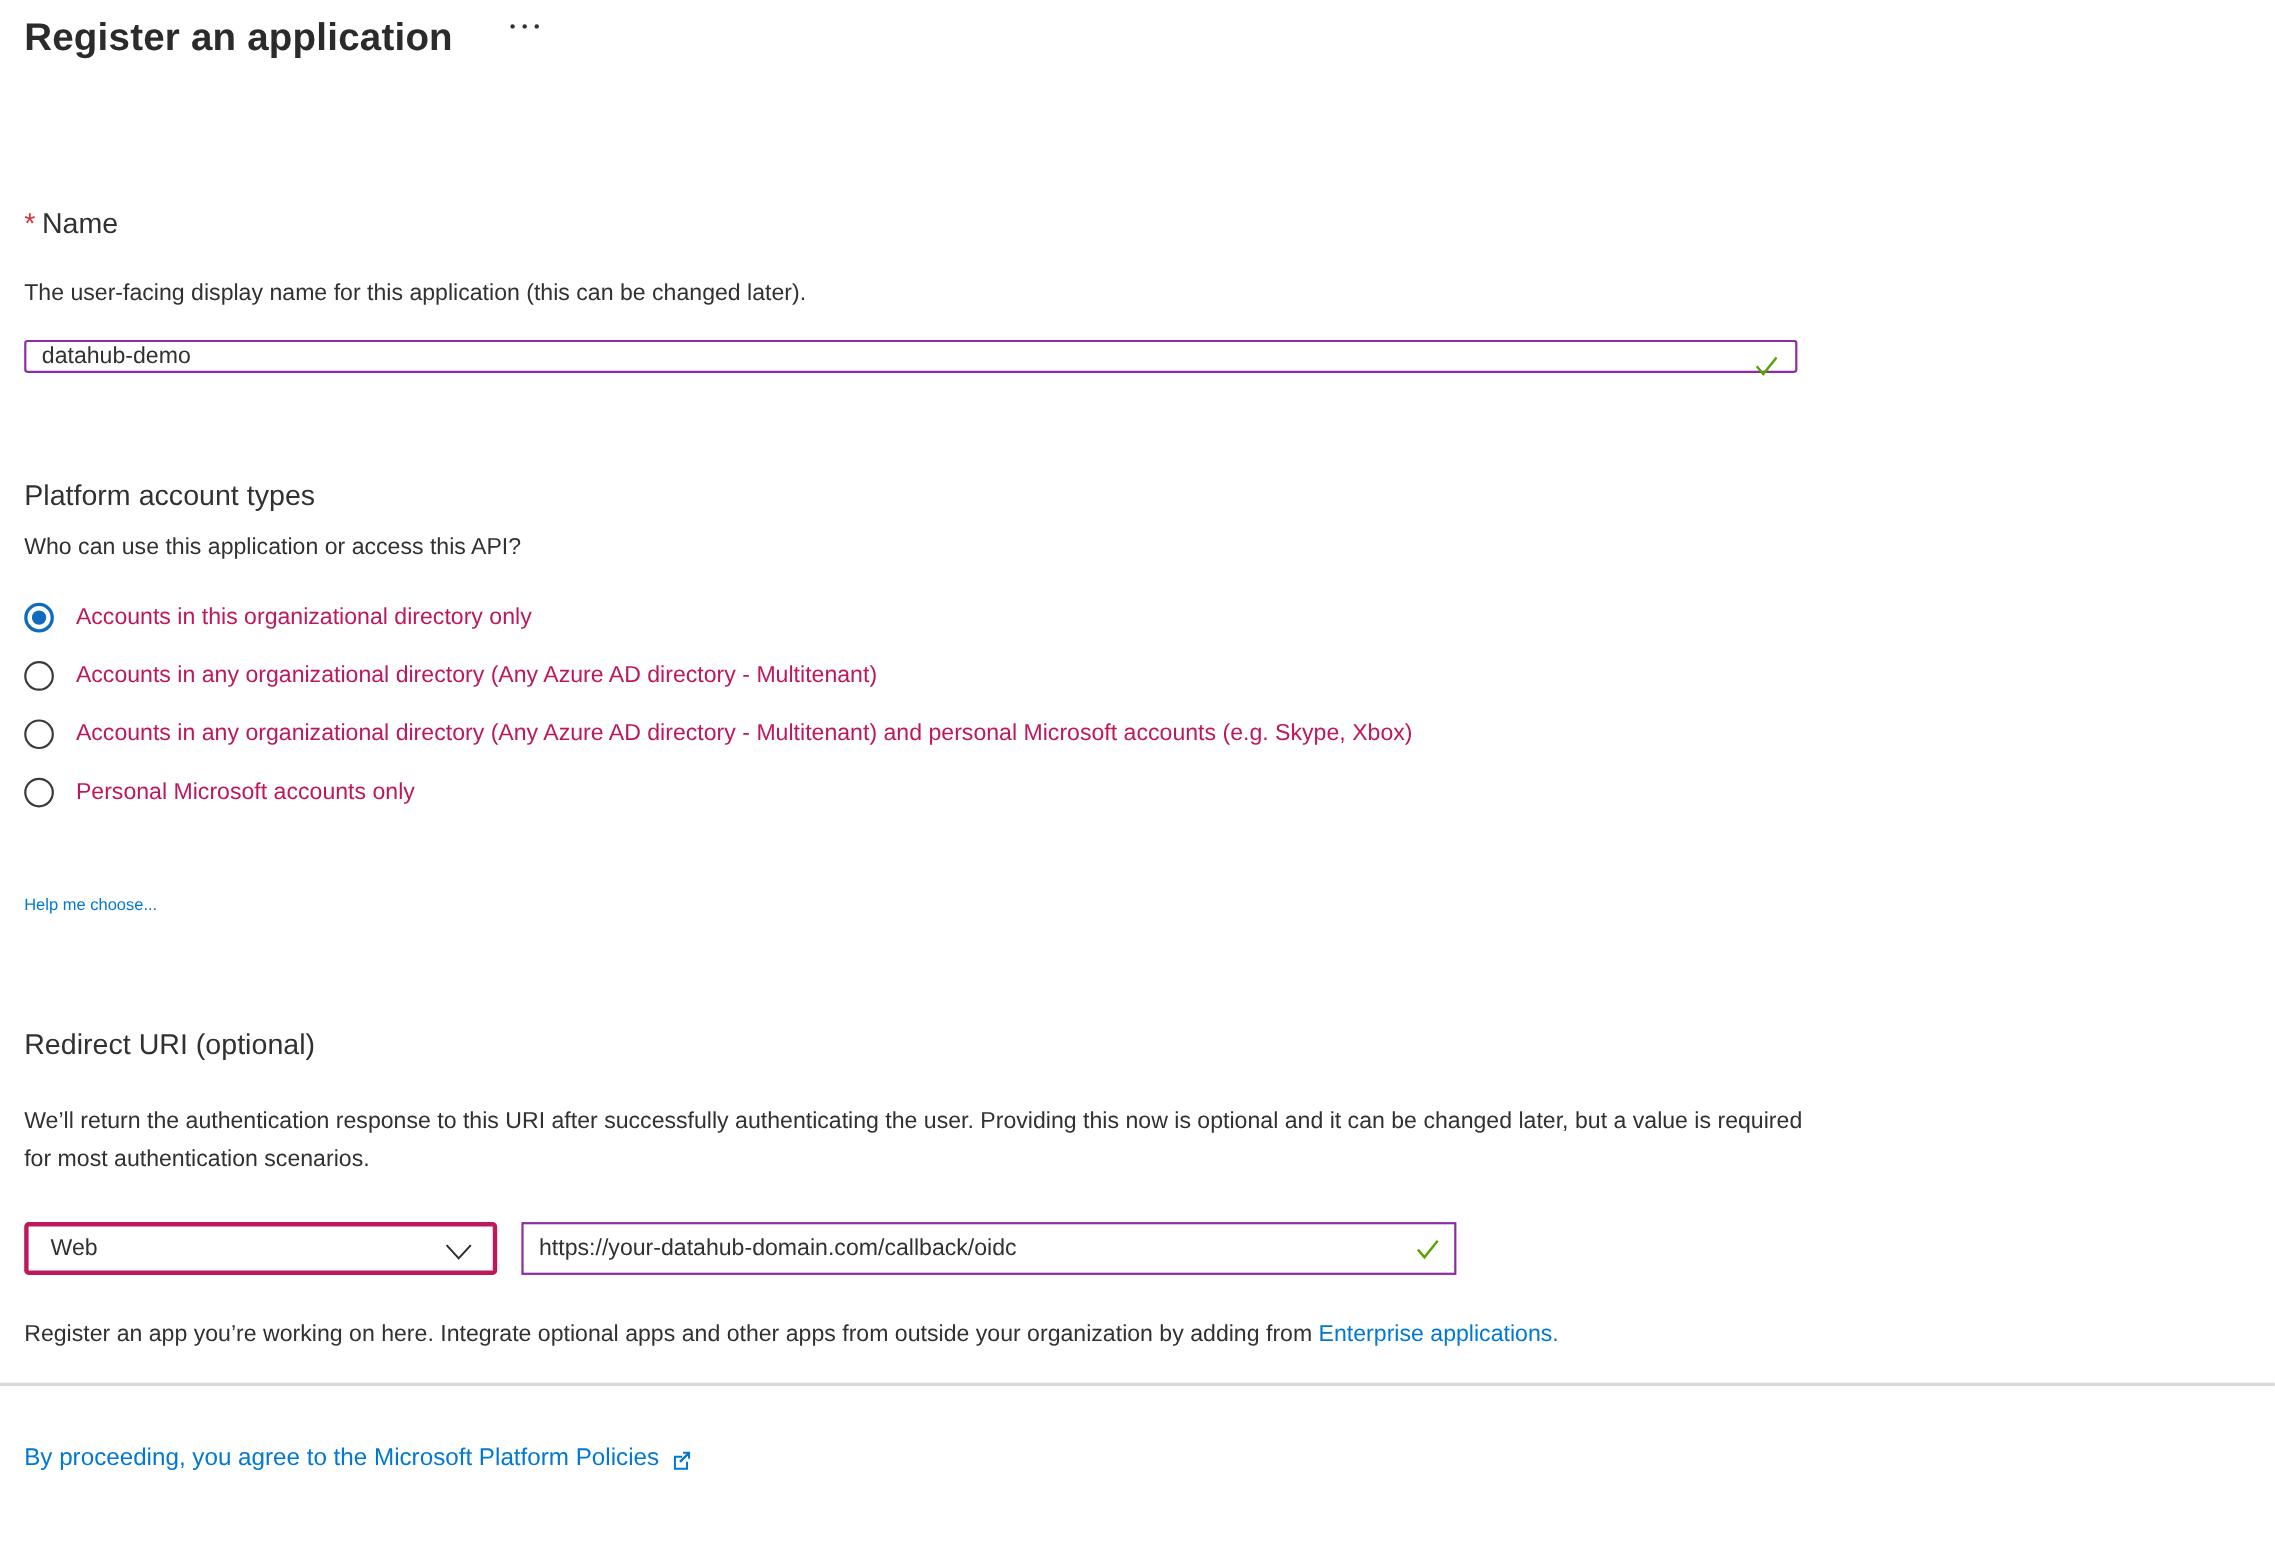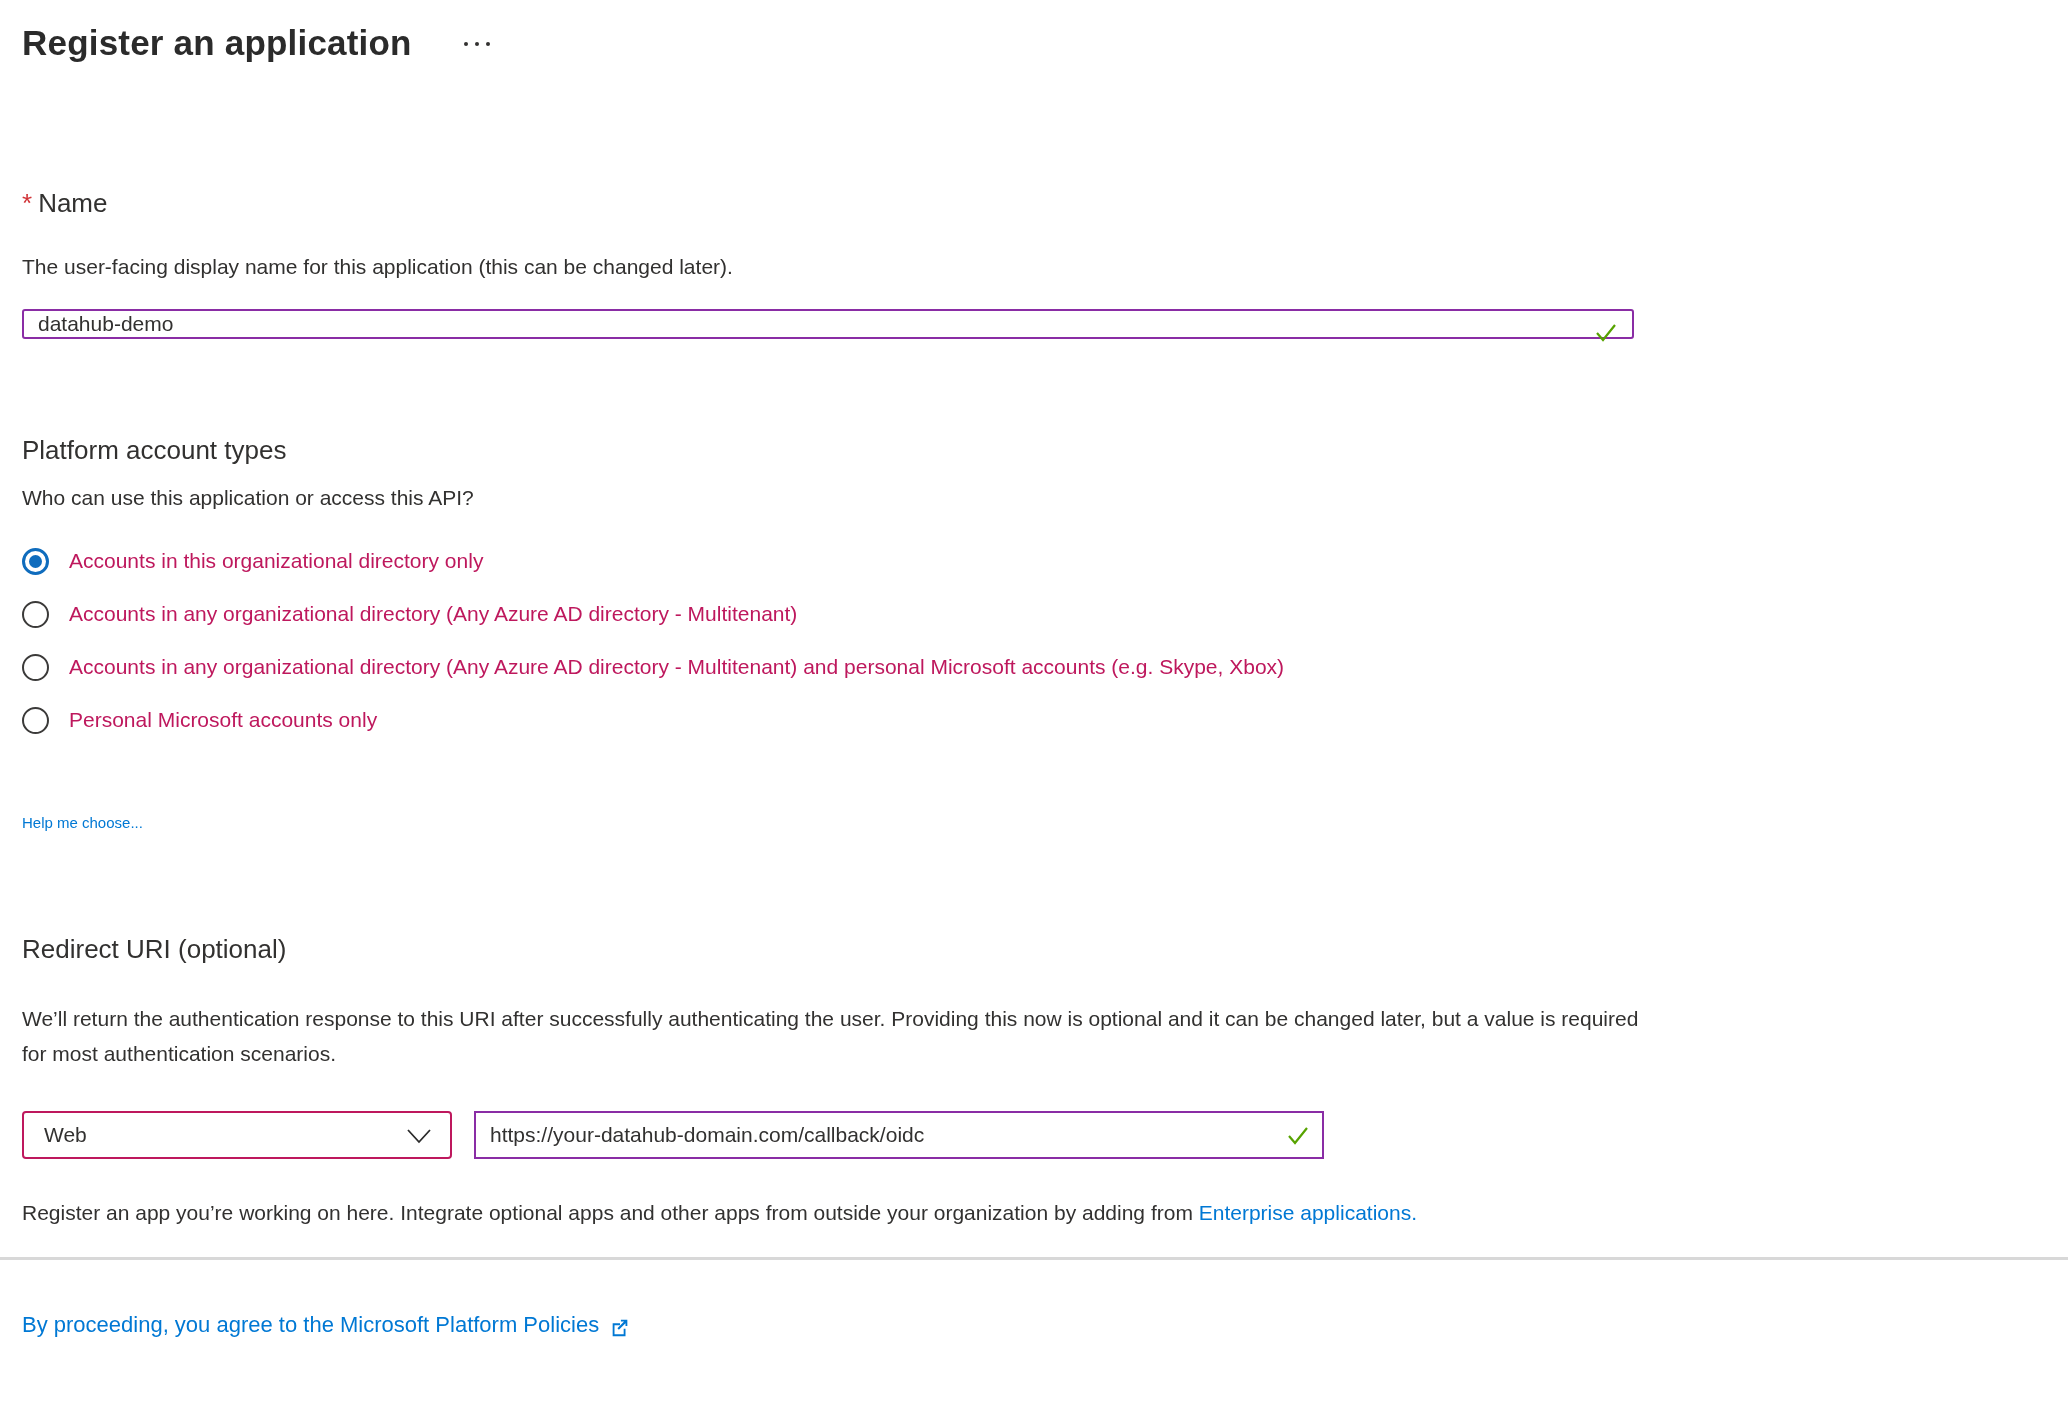--- a/index.html
+++ b/index.html
@@ -8,21 +8,21 @@
     width: 2068px;
     height: 1408px;
     font-family: "Liberation Sans", sans-serif;
     color: #323130;
     position: relative;
     overflow: hidden;
   }
   .page { padding: 14px 0 0 22px; }
 
   
-  .title-row { display: flex; align-items: center; gap: 46px; height: 58px; }
+  .title-row { display: flex; align-items: flex-start; gap: 46px; height: 58px; }
   .page-title { font-size: 35px; font-weight: 700; color: #2b2b2b; letter-spacing: 0.2px; }
   .more-btn { display: flex; gap: 7px; align-items: center; cursor: pointer; padding: 6px; margin-top: 2px; }
   .more-btn .dot { width: 4px; height: 4px; border-radius: 50%; background: #323130; }
 
   
   .field-label { font-size: 26px; font-weight: 400; color: #323130; margin-top: 116px; }
   .req { color: #d13438; margin-right: 6px; }
   .hint { font-size: 21px; color: #323130; margin-top: 36px; }
 
   
@@ -56,21 +56,21 @@
   .link { color: #0078d4; text-decoration: none; cursor: pointer; }
   .help-link { display: inline-block; font-size: 15px; margin-top: 56px; }
 
   .heading-redirect { margin-top: 102px; }
   .redirect-desc { font-size: 21px; line-height: 35px; margin-top: 36px; max-width: 1620px; }
 
   
   .uri-row { display: flex; align-items: center; gap: 22px; margin-top: 40px; }
   .platform-select {
     position: relative; width: 430px; height: 48px;
-    border: 2px solid #be185d; border-radius: 4px;
+    border: 4px solid #be185d; border-radius: 4px;
     display: flex; align-items: center; background: #fff; cursor: pointer;
   }
   .platform-select .sel-value { font-size: 21px; padding-left: 20px; color: #323130; }
   .platform-select .chev { position: absolute; right: 18px; top: 13px; }
   .uri-input-wrap { position: relative; width: 850px; }
   .uri-input-wrap .txt-input { border-radius: 0; height: 48px; }
   .uri-input-wrap .check-icon { top: 12px; right: 14px; }
 
   .register-note { font-size: 21px; margin-top: 42px; }
 

